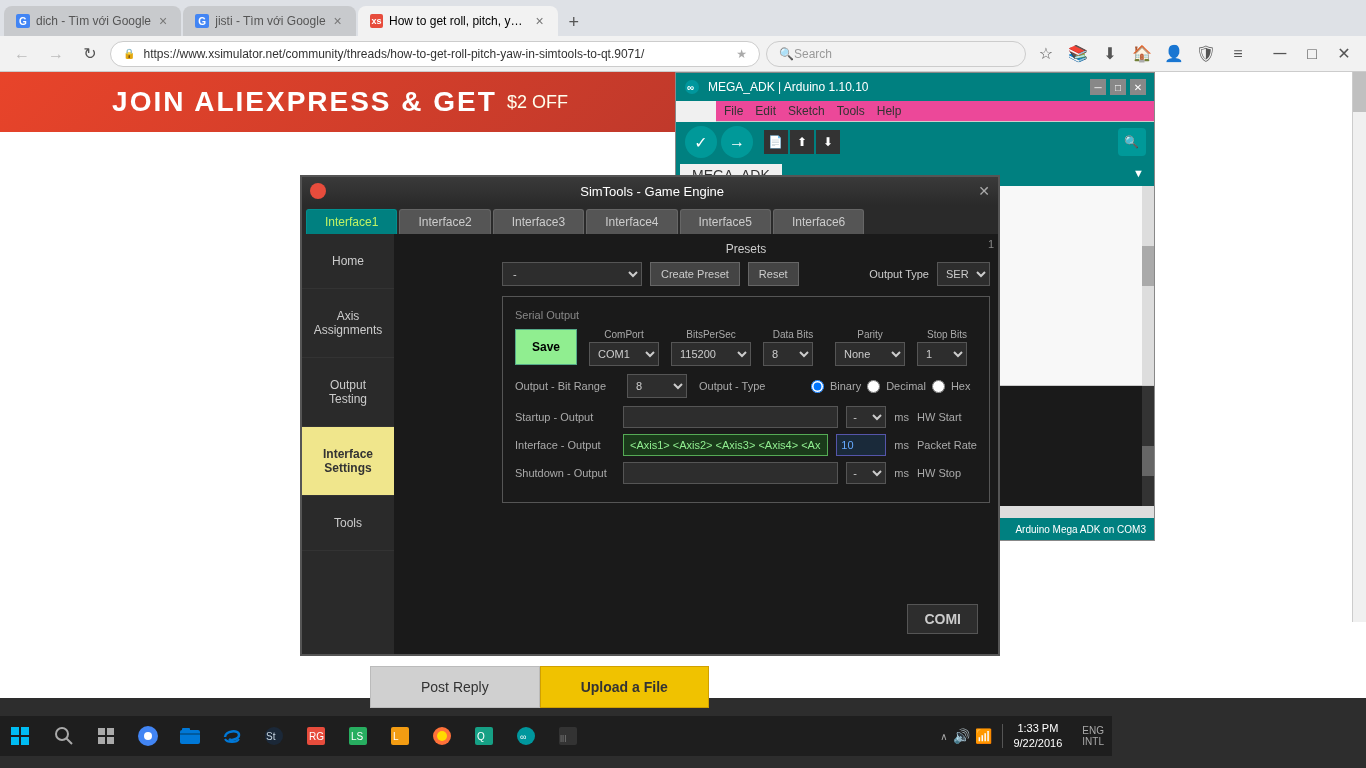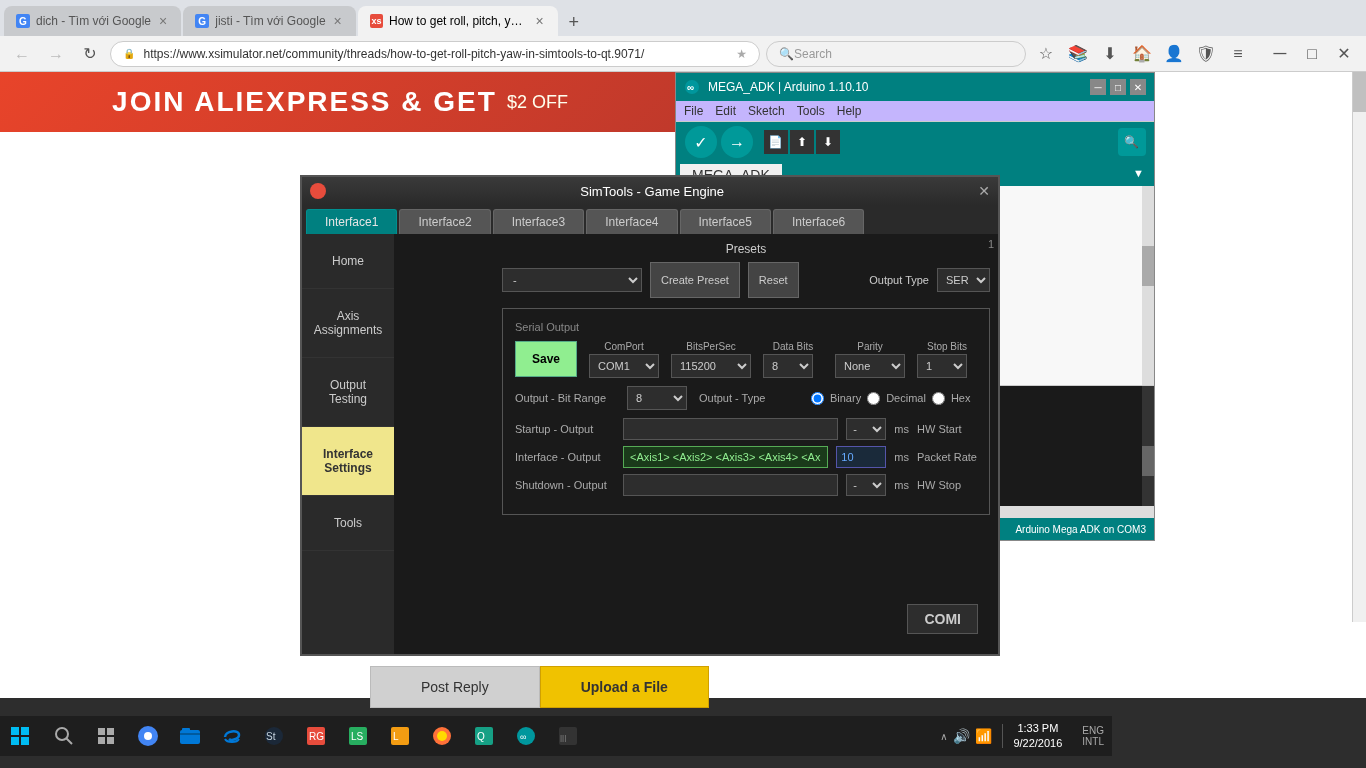--- a/index.html
+++ b/index.html
@@ -34,31 +34,31 @@
 
     
     .simtools-window { position: absolute; top: 175px; left: 300px; width: 700px; background: #1a1a1a; border: 2px solid #555; z-index: 10; }
     .simtools-titlebar { background: linear-gradient(180deg, #3a3a3a, #2a2a2a); height: 28px; display: flex; align-items: center; padding: 0 8px; gap: 8px; }
     .simtools-icon { width: 16px; height: 16px; background: #e74c3c; border-radius: 50%; }
     .simtools-title { color: #fff; font-size: 13px; flex: 1; text-align: center; }
     .simtools-close { color: #aaa; cursor: pointer; font-size: 14px; }
 
     .simtools-tabs { display: flex; background: #2a2a2a; padding: 4px 4px 0; gap: 2px; }
     .sim-tab { padding: 5px 18px; background: #555; color: #ccc; cursor: pointer; font-size: 12px; border-radius: 3px 3px 0 0; border: 1px solid #666; border-bottom: none; }
-    .sim-tab.active { background: #008080; color: #e5e5e5; border-color: #009090; }
+    .sim-tab.active { background: #008080; color: #bef264; border-color: #009090; }
     .sim-nav-item { padding: 20px 8px; text-align: center; color: #ccc; cursor: pointer; font-size: 12px; border-bottom: 1px solid #333; }
     .sim-nav-item.active { background: #f0e68c; color: #333; font-weight: bold; }
 
     .simtools-content { margin-left: 100px; padding: 8px; background: #1a1a1a; min-height: 420px; position: relative; }
 
     .presets-section { margin-bottom: 10px; }
     .presets-title { color: #ccc; font-size: 12px; text-align: center; margin-bottom: 6px; }
     .presets-row { display: flex; align-items: center; gap: 8px; }
     .preset-select { background: #2d2d2d; color: #ccc; border: 1px solid #555; padding: 3px 6px; font-size: 11px; height: 24px; width: 140px; }
-    .preset-btn { background: #444; color: #ccc; border: 1px solid #666; padding: 3px 10px; cursor: pointer; font-size: 11px; height: 36px; }
+    .preset-btn { background: #444; color: #ccc; border: 1px solid #666; padding: 3px 10px; cursor: pointer; font-size: 11px; height: 24px; }
     .output-type-label { color: #ccc; font-size: 11px; margin-left: auto; text-align: right; }
     .output-type-select { background: #2d2d2d; color: #ccc; border: 1px solid #555; padding: 2px 4px; font-size: 11px; height: 24px; }
 
     .serial-output-box { border: 1px solid #555; padding: 12px; margin-top: 6px; }
     .serial-output-label { color: #888; font-size: 11px; margin-bottom: 8px; }
 
     .save-btn { background: #90ee90; color: #000; border: 1px solid #5a8; padding: 6px 16px; cursor: pointer; font-size: 12px; font-weight: bold; height: 36px; }
     .field-label { color: #aaa; font-size: 10px; text-align: center; min-width: 60px; }
     .com-select { background: #2d2d2d; color: #ccc; border: 1px solid #555; padding: 2px 4px; font-size: 11px; height: 24px; }
 
@@ -79,21 +79,21 @@
     .num-badge { position: absolute; top: 4px; right: 4px; color: #888; font-size: 11px; }
 
     
     .arduino-window { position: absolute; top: 72px; left: 675px; width: 480px; background: #f0f0f0; border: 1px solid #888; z-index: 9; }
     .arduino-titlebar { background: #008080; height: 28px; display: flex; align-items: center; padding: 0 8px; gap: 8px; }
     .arduino-title-icon { width: 16px; height: 16px; display: flex; align-items: center; justify-content: center; }
     .arduino-title-text { color: #fff; font-size: 12px; flex: 1; }
     .arduino-win-btns { display: flex; gap: 4px; }
     .arduino-win-btn { width: 16px; height: 16px; background: #888; display: flex; align-items: center; justify-content: center; cursor: pointer; font-size: 10px; color: #fff; }
 
-    .arduino-menubar { display: flex; gap: 12px; padding: 3px 8px; background: #c4b5fd; border-bottom: 1px solid #ccc; }
+    .arduino-menubar { display: flex; gap: 12px; padding: 3px 8px; background: #ec4899; border-bottom: 1px solid #ccc; margin-left: 40px; }
     .arduino-menu { color: #333; font-size: 12px; cursor: pointer; }
 
     .arduino-toolbar { display: flex; align-items: center; gap: 2px; padding: 4px 8px; background: #008080; }
     .arduino-tool-btn { width: 32px; height: 32px; background: #009999; border-radius: 50%; display: flex; align-items: center; justify-content: center; cursor: pointer; color: #fff; font-size: 16px; margin: 0 1px; }
     .arduino-tool-icon { width: 24px; height: 24px; background: #333; display: flex; align-items: center; justify-content: center; cursor: pointer; color: #fff; font-size: 12px; }
     .arduino-toolbar-right { margin-left: auto; }
     .arduino-search-icon { width: 28px; height: 28px; background: #009999; display: flex; align-items: center; justify-content: center; border-radius: 4px; cursor: pointer; }
 
     .arduino-tab-bar { background: #008080; display: flex; padding: 2px 4px 0; }
     .arduino-tab { background: #005555; color: #ccc; padding: 3px 12px; font-size: 14px; cursor: pointer; }

